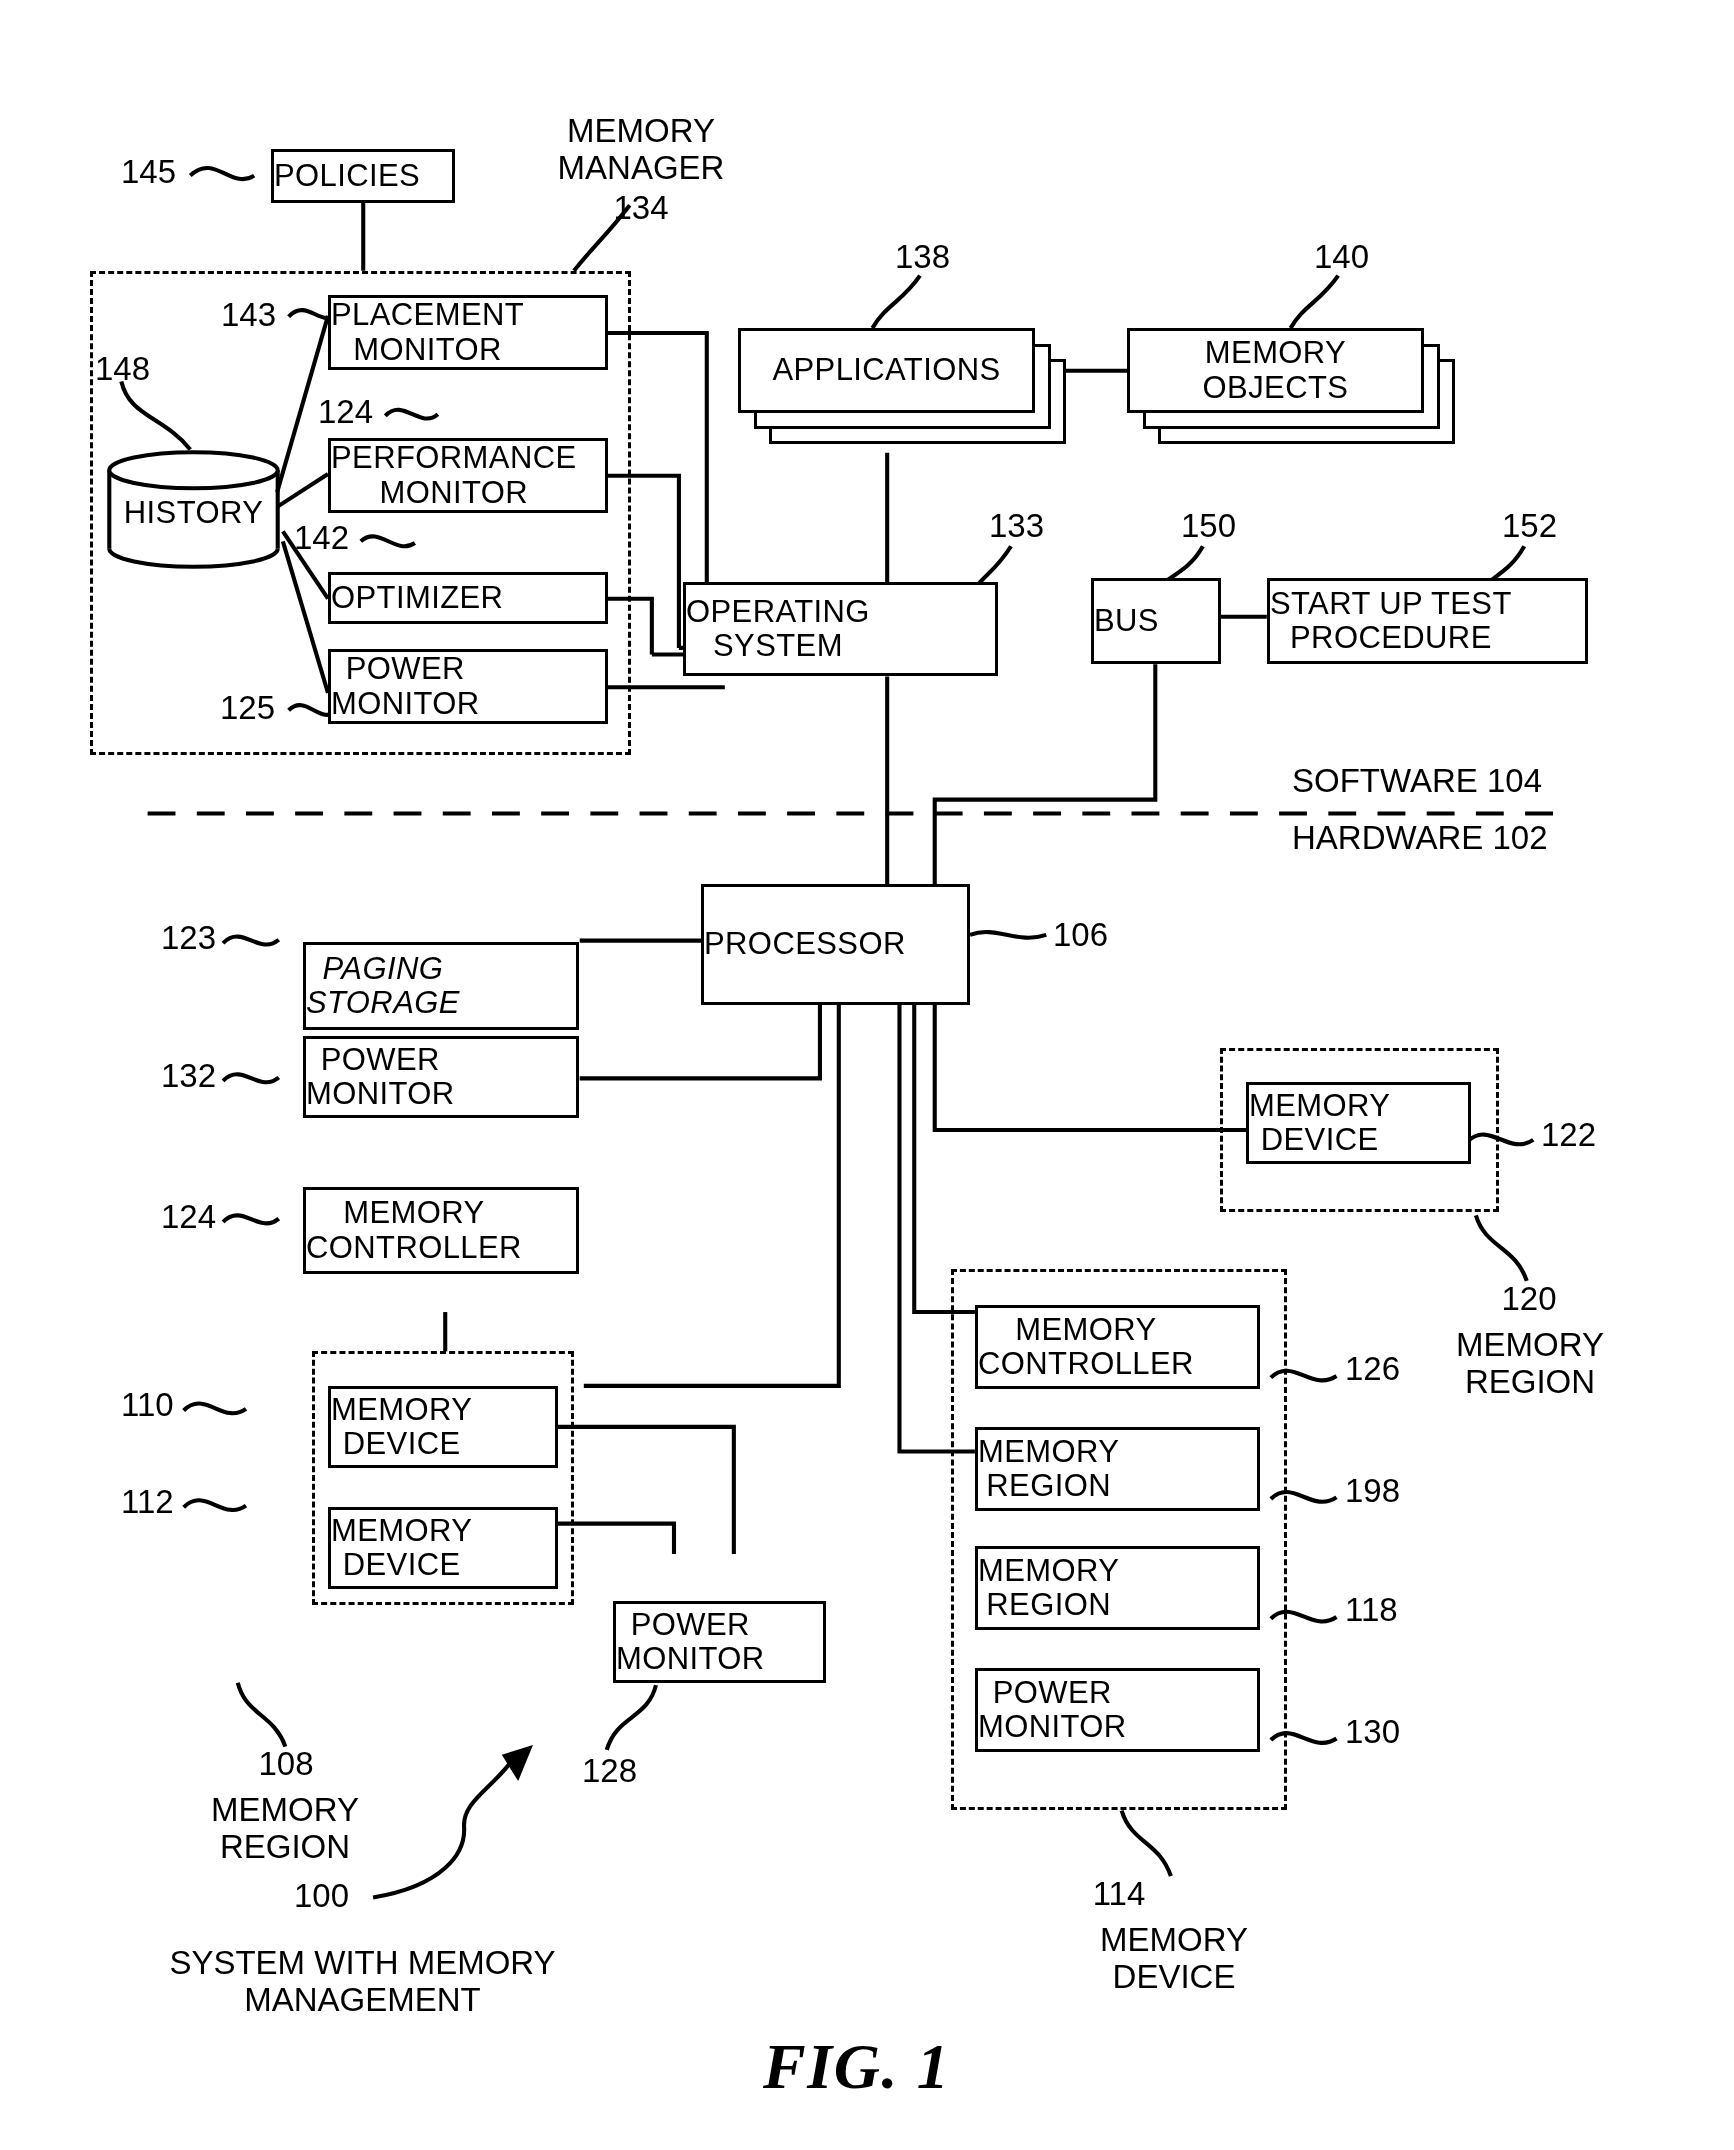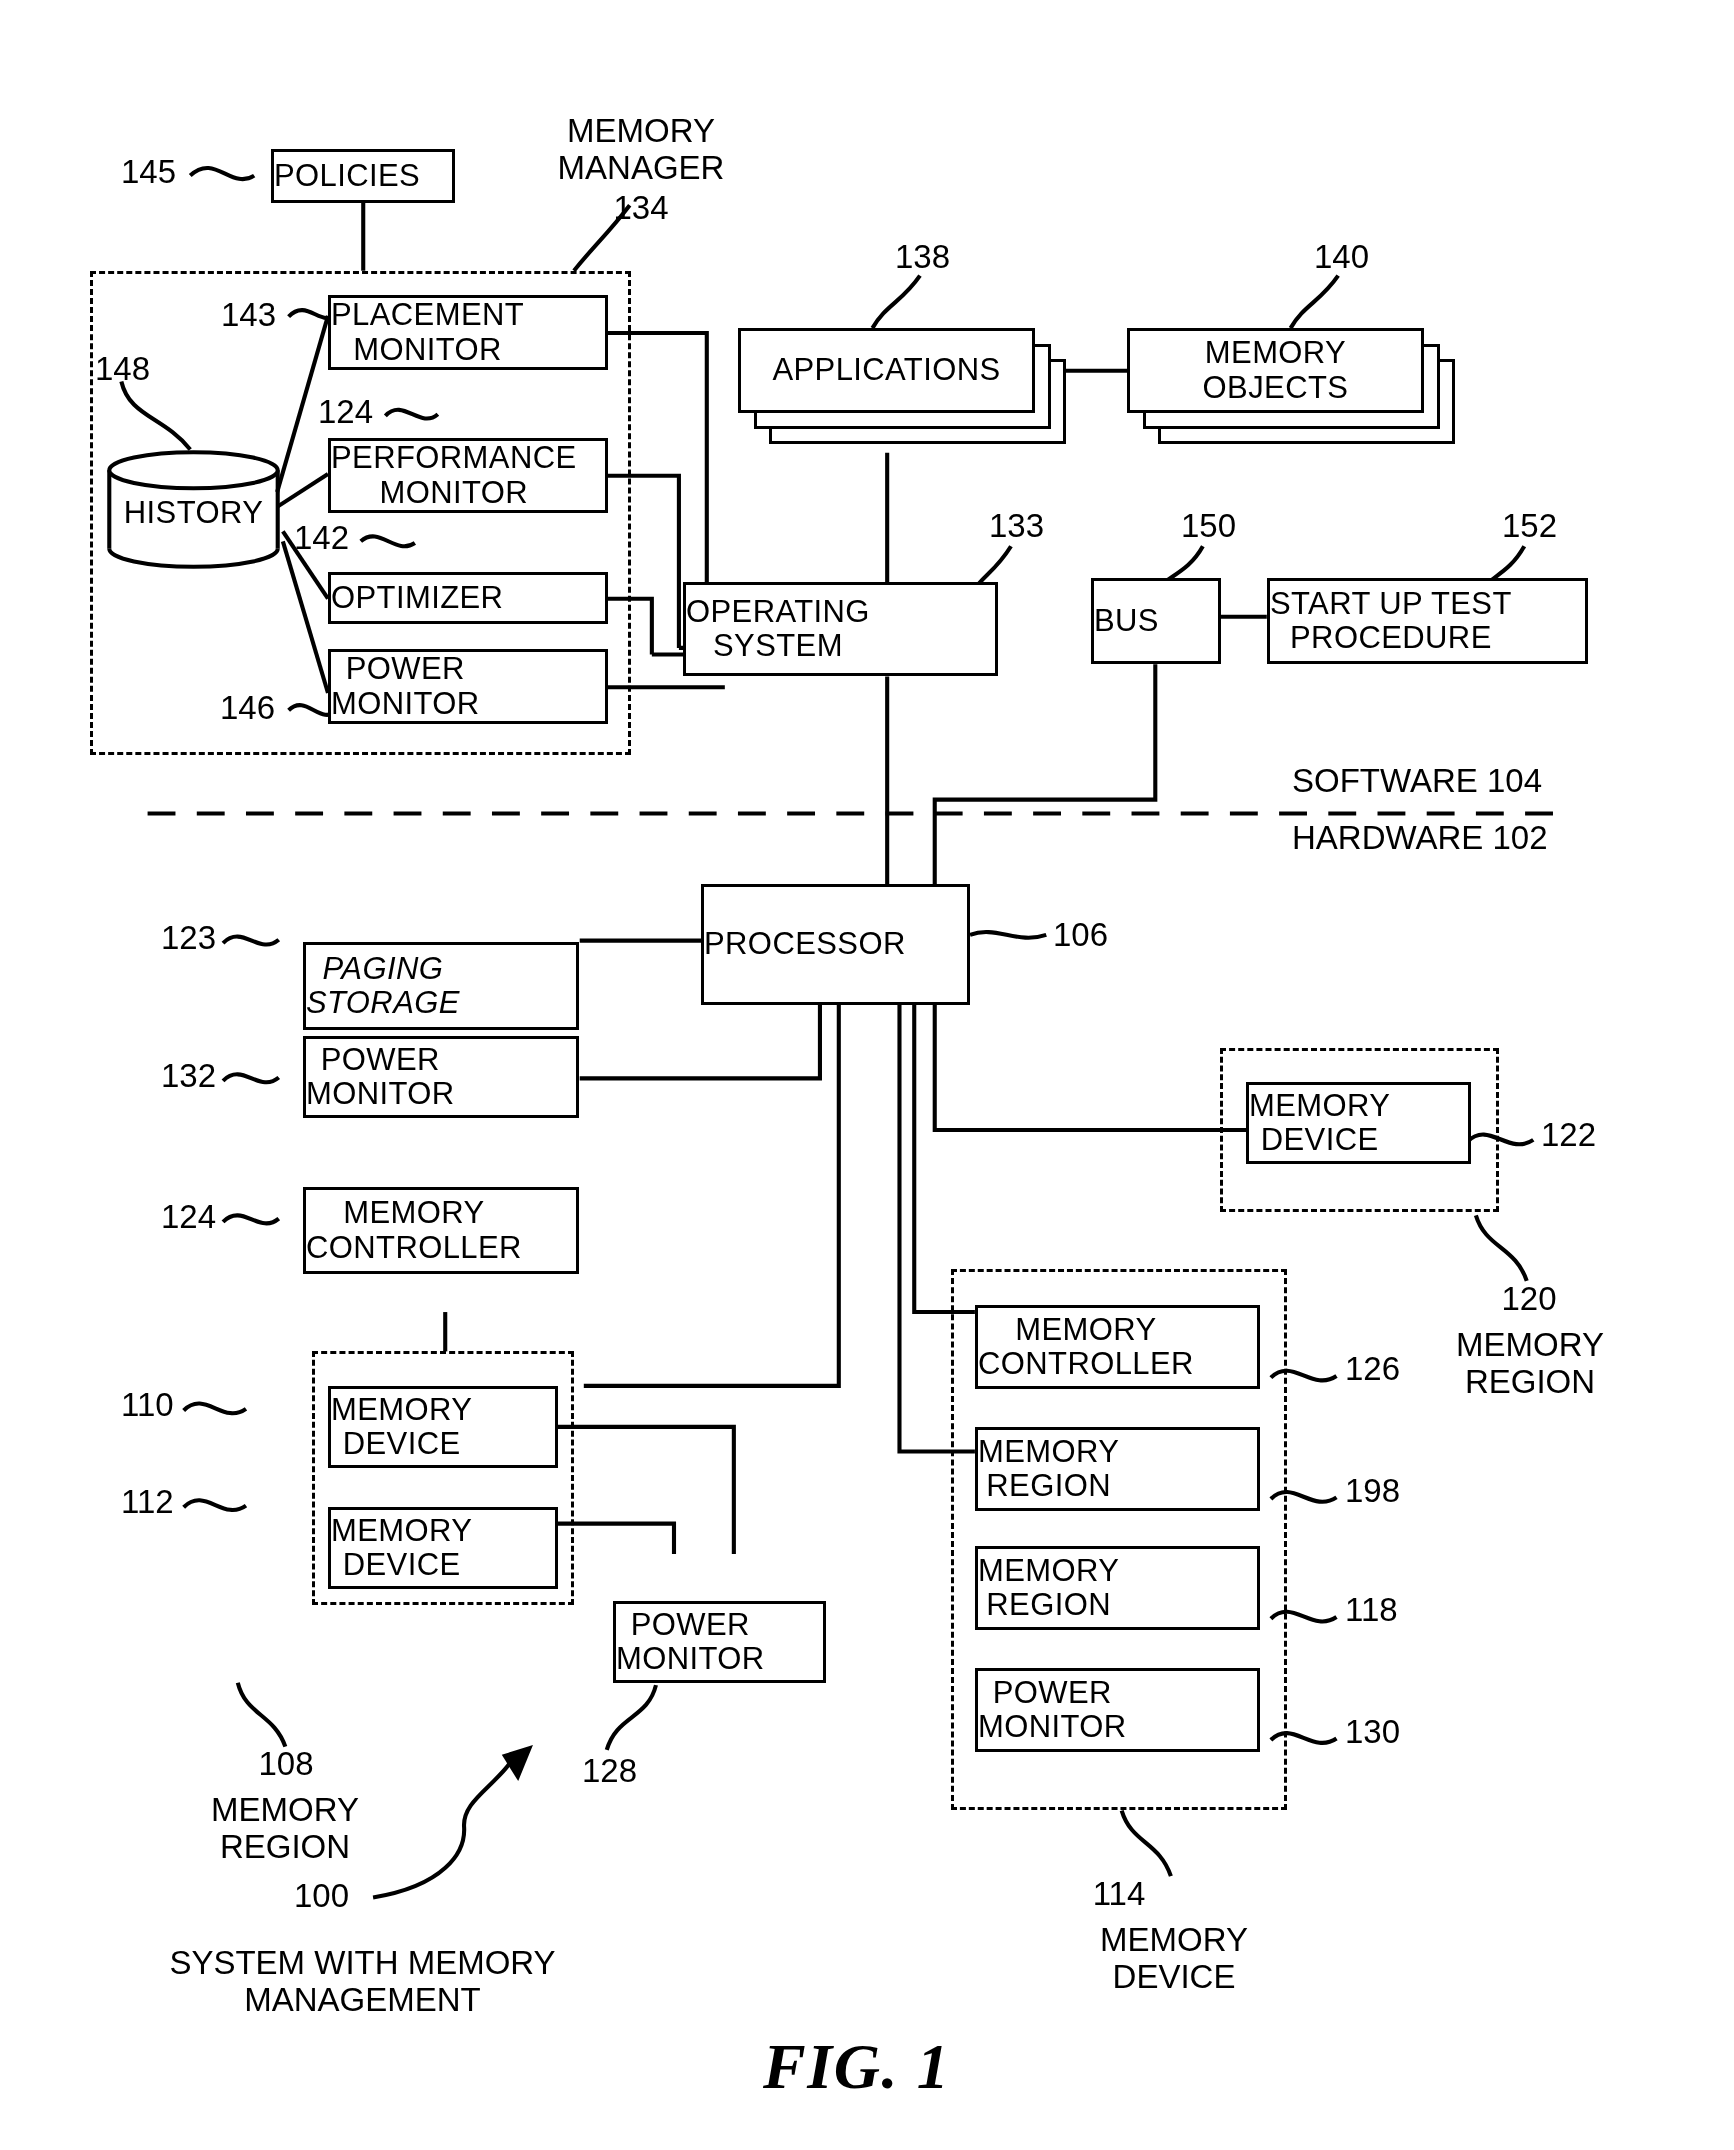--- a/index.html
+++ b/index.html
@@ -277,21 +277,21 @@
   <div class="lbl" style="left:121px;top:154px;">145</div>
 
   <div class="lbl c" style="left:551px;top:113px;width:180px;">MEMORY
 MANAGER</div>
   <div class="lbl c" style="left:551px;top:190px;width:180px;">134</div>
 
   <div class="lbl" style="left:221px;top:297px;">143</div>
   <div class="lbl" style="left:318px;top:394px;">124</div>
   <div class="lbl" style="left:95px;top:351px;">148</div>
   <div class="lbl" style="left:294px;top:520px;">142</div>
-  <div class="lbl" style="left:220px;top:690px;">146</div>
+  <div class="lbl" style="left:220px;top:690px;">125</div>
 
   <div class="lbl" style="left:895px;top:239px;">138</div>
   <div class="lbl" style="left:1314px;top:239px;">140</div>
   <div class="lbl" style="left:989px;top:508px;">133</div>
   <div class="lbl" style="left:1181px;top:508px;">150</div>
   <div class="lbl" style="left:1502px;top:508px;">152</div>
 
   <div class="lbl" style="left:1292px;top:763px;">SOFTWARE 104</div>
   <div class="lbl" style="left:1292px;top:820px;">HARDWARE 102</div>
 

